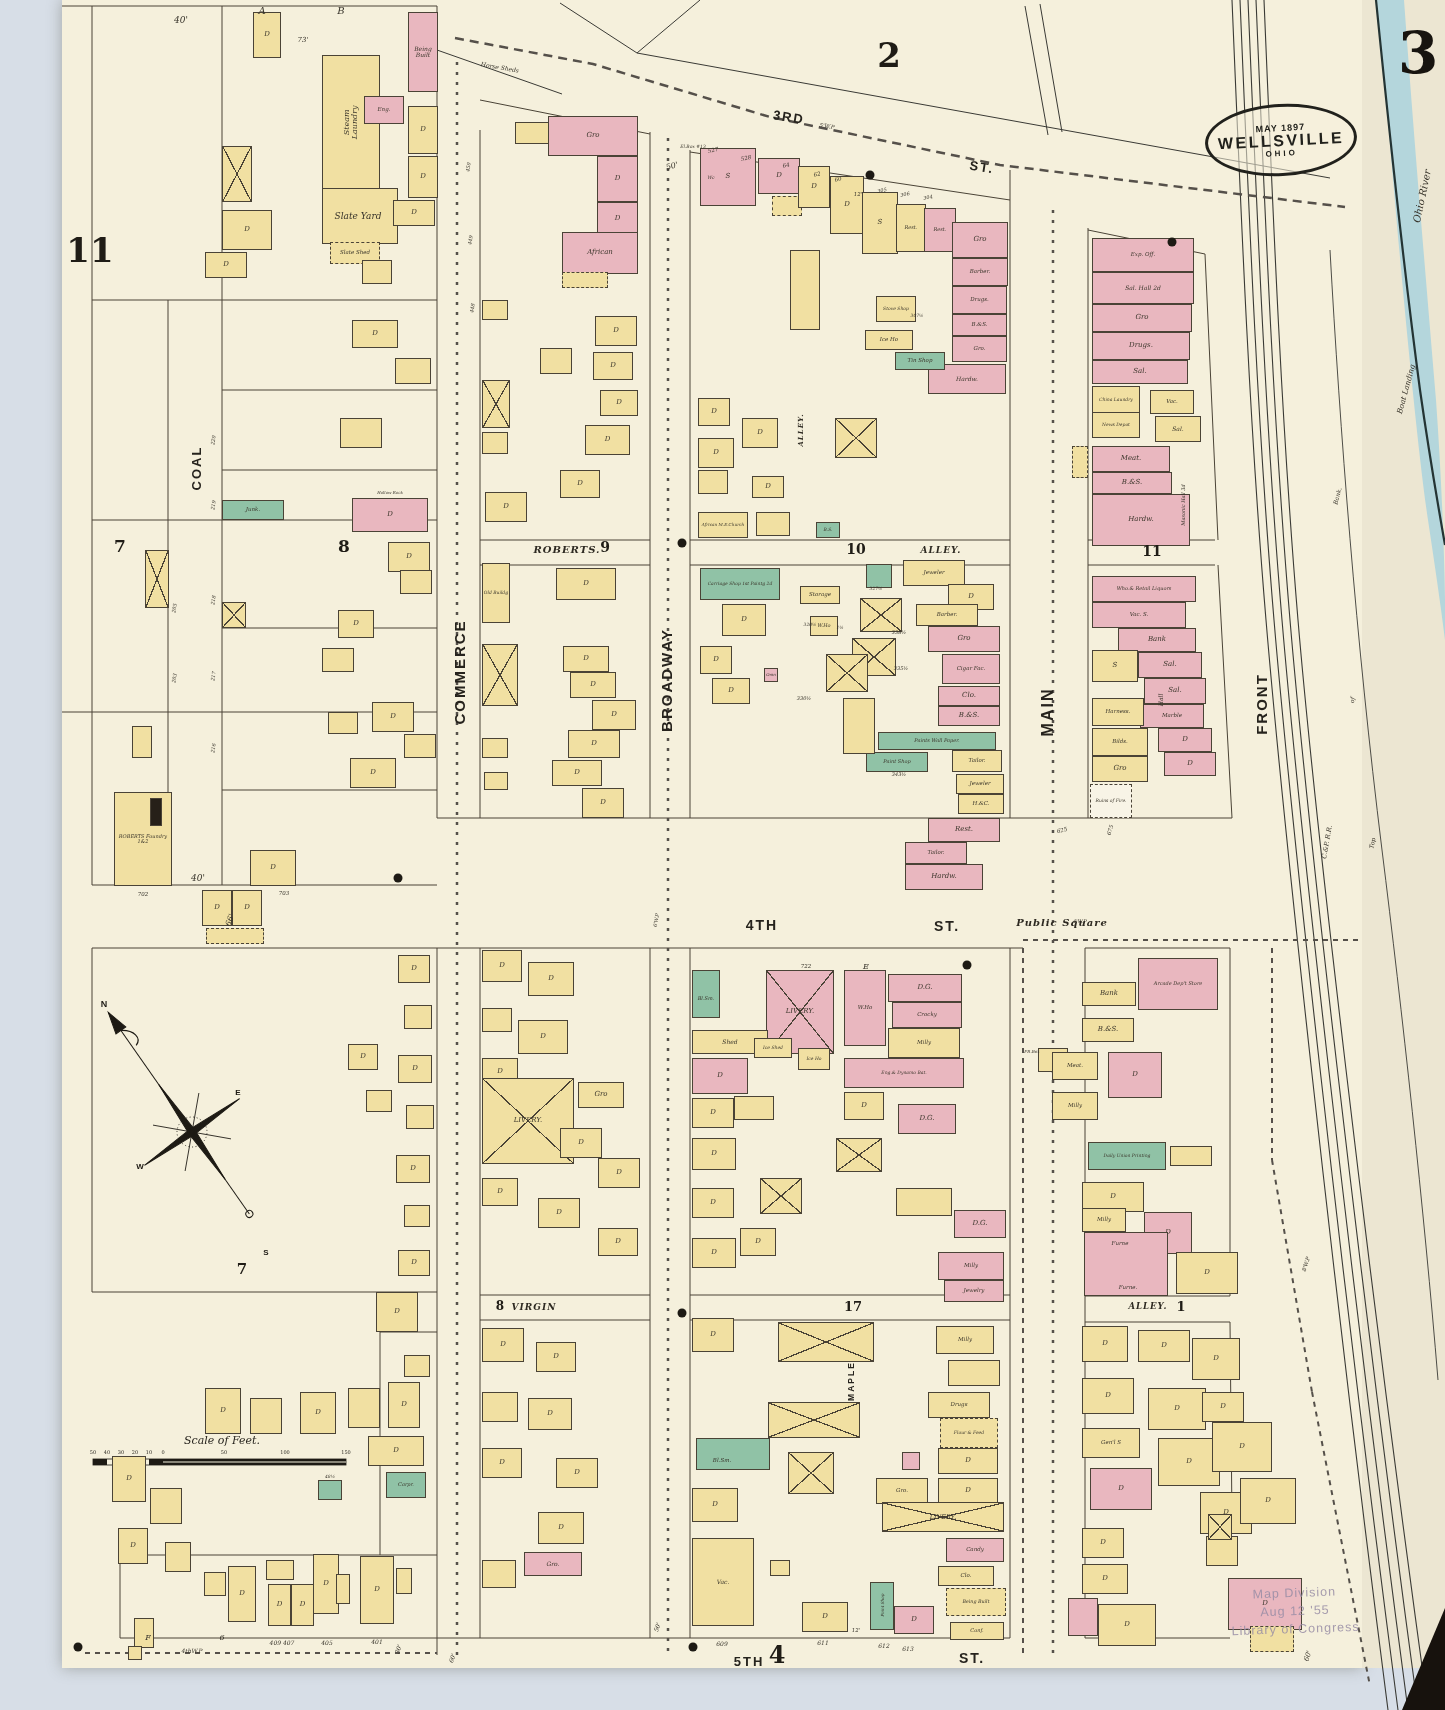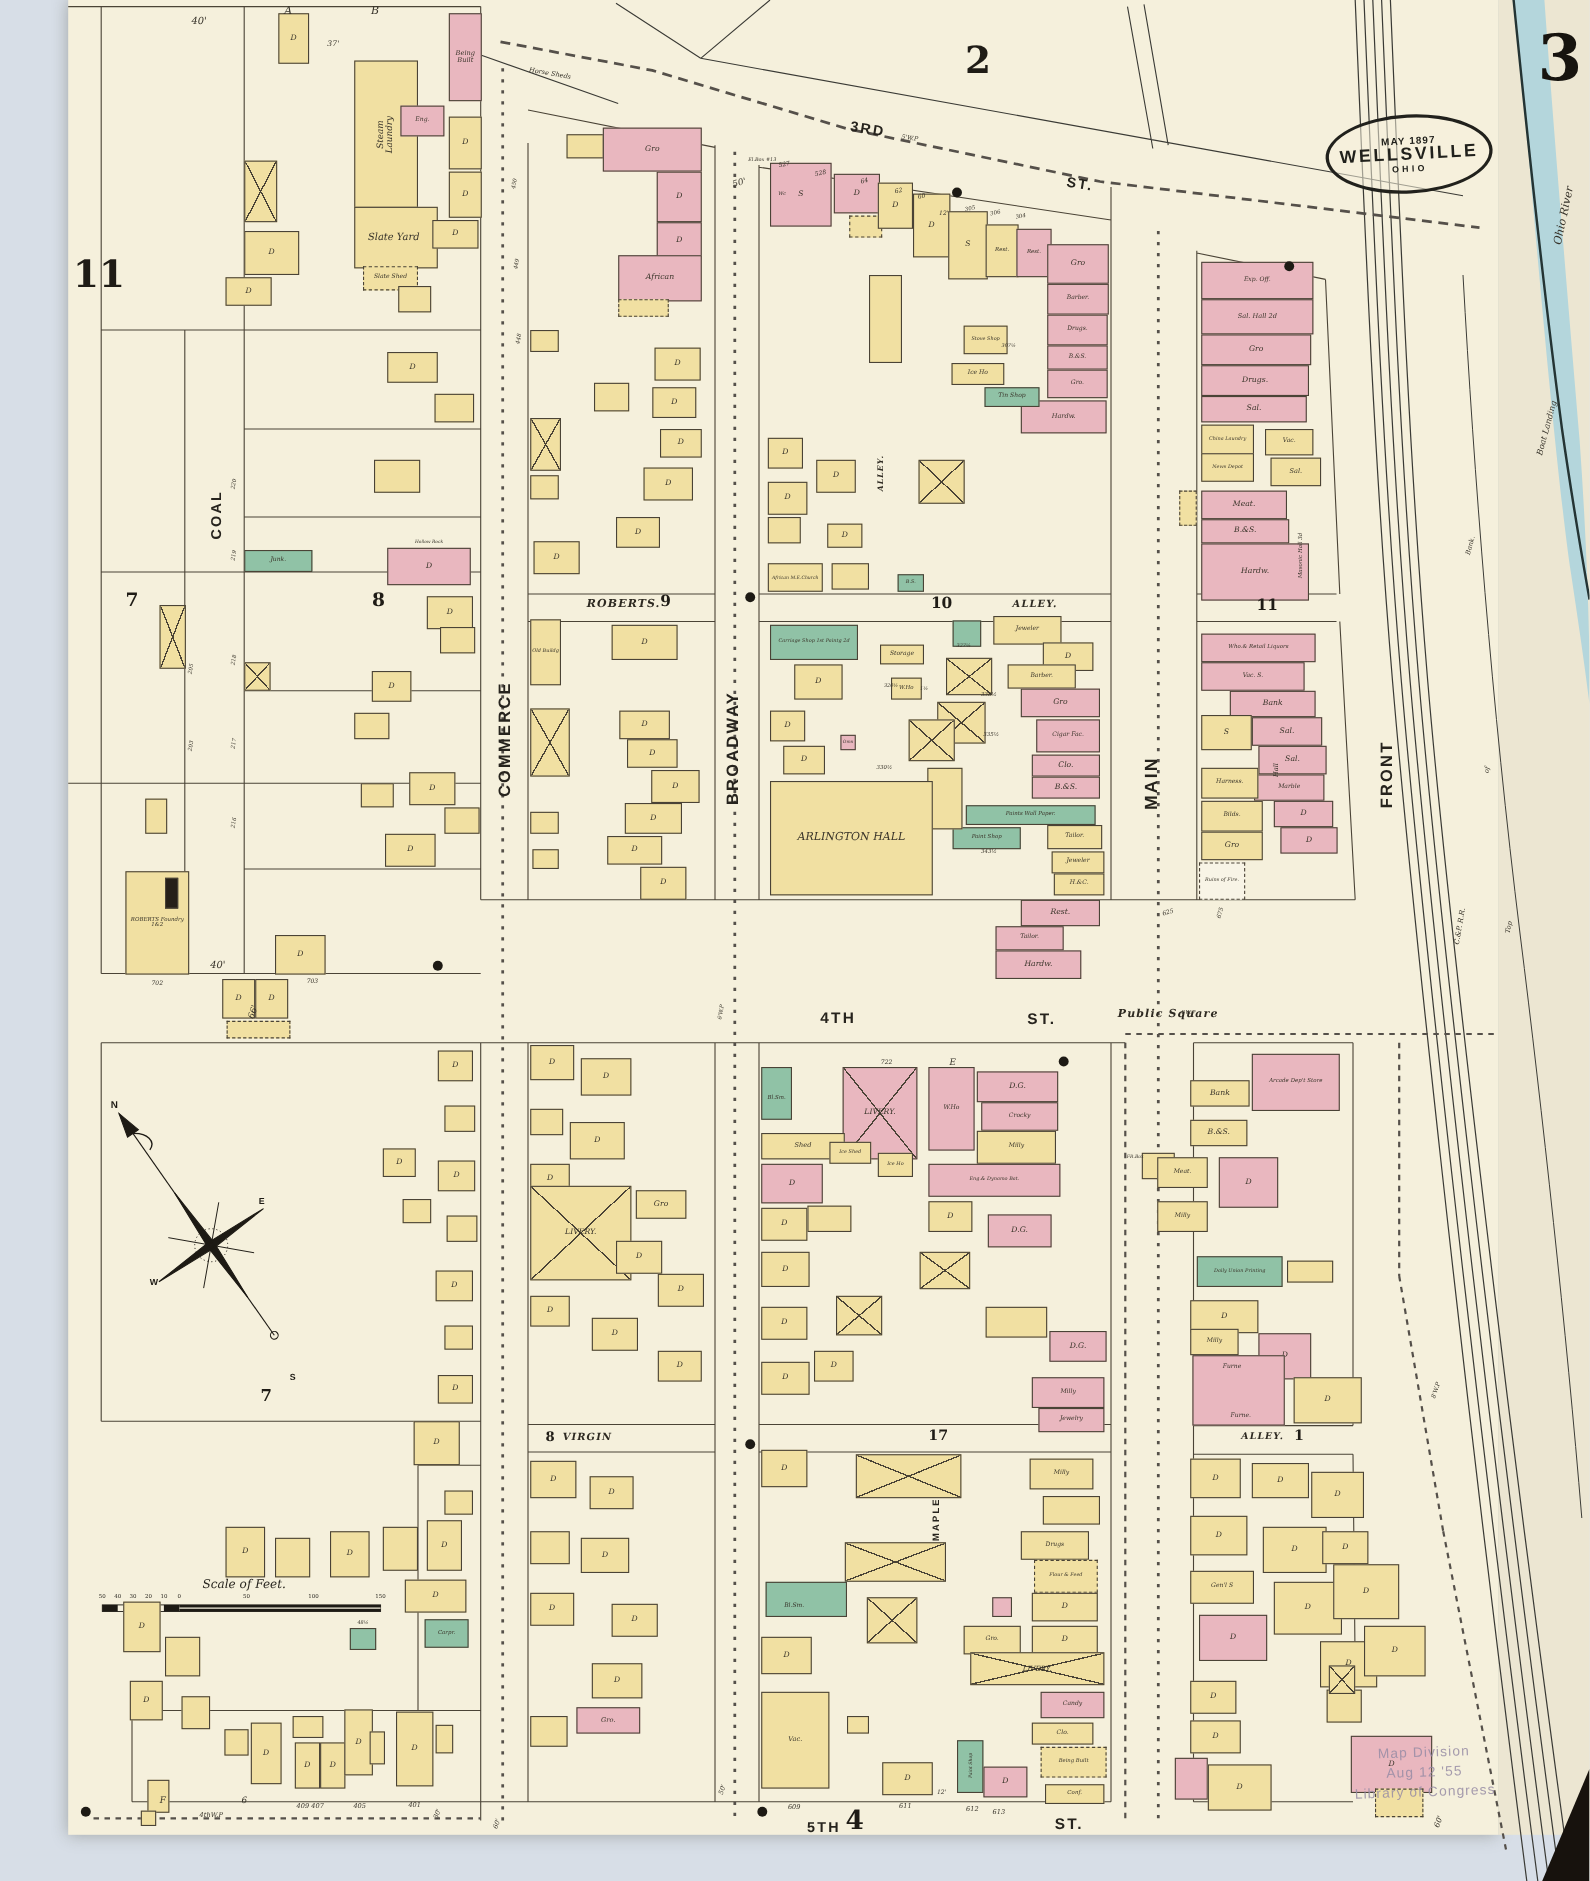--- a/index.html
+++ b/index.html
@@ -391,23 +391,20 @@
       </div>
       <div class="bld c-y" style="left: 800px; top: 586px; width: 40px; height: 18px;">
         <span style="font-size: 5.5px;">Storage</span>
       </div>
       <div class="bld c-y" style="left: 722px; top: 604px; width: 44px; height: 32px;">
         <span style="font-size: 7px;">D</span>
       </div>
       <div class="bld c-y" style="left: 810px; top: 616px; width: 28px; height: 20px;">
         <span style="font-size: 5px;">W.Ho</span>
       </div>
-      <div class="bld c-y" style="left: 700px; top: 710px; width: 148px; height: 104px;">
-        <span style="font-size: 10px;">ARLINGTON HALL</span>
-      </div>
       <div class="bld c-y" style="left: 700px; top: 646px; width: 32px; height: 28px;">
         <span style="font-size: 7px;">D</span>
       </div>
       <div class="bld c-y" style="left: 712px; top: 678px; width: 38px; height: 26px;">
         <span style="font-size: 7px;">D</span>
       </div>
       <div class="bld c-p" style="left: 764px; top: 668px; width: 14px; height: 14px;"></div>
       <div class="bld c-y b-x" style="left: 826px; top: 654px; width: 42px; height: 38px;"></div>
       <div class="bld c-y" style="left: 482px; top: 563px; width: 28px; height: 60px;">
         <span style="font-size: 4.5px;">Old Buildg</span>
@@ -814,21 +811,21 @@
       <div class="bld c-y" style="left: 128px; top: 1646px; width: 14px; height: 14px;"></div>
       <div class="bld c-y" style="left: 348px; top: 1044px; width: 30px; height: 26px;">
         <span style="font-size: 7px;">D</span>
       </div>
       <div class="bld c-y" style="left: 366px; top: 1090px; width: 26px; height: 22px;"></div>
     </div>
   <div id="annotations">
       <div class="ctr ann " style="left: 262px; top: 10px; font-size: 10px;">A</div>
       <div class="ctr ann " style="left: 341px; top: 10px; font-size: 10px;">B</div>
       <div class="ctr ann " style="left: 181px; top: 20px; font-size: 9px;">40'</div>
-      <div class="ctr ann " style="left: 303px; top: 40px; font-size: 7px;">37'</div>
+      <div class="ctr ann " style="left: 303px; top: 40px; font-size: 7px;">73'</div>
       <div class="ctr ann " style="left: 358px; top: 216px; font-size: 9px;">Slate Yard</div>
       <div class="ctr ann " style="left: 500px; top: 67px; font-size: 6px; transform: translate(-50%, -50%) rotate(10deg);">Horse Sheds</div>
       <div class="ctr ann " style="left: 693px; top: 146px; font-size: 4.5px;">El.Box #13</div>
       <div class="ctr ann " style="left: 672px; top: 166px; font-size: 8px; transform: translate(-50%, -50%) rotate(-15deg);">50'</div>
       <div class="ctr ann " style="left: 827px; top: 126px; font-size: 5.5px; transform: translate(-50%, -50%) rotate(9deg);">5'W.P</div>
       <div class="ctr ann " style="left: 858px; top: 194px; font-size: 5.5px;">12'</div>
       <div class="ctr ann " style="left: 713px; top: 150px; font-size: 5.5px; transform: translate(-50%, -50%) rotate(-12deg);">527</div>
       <div class="ctr ann " style="left: 746px; top: 158px; font-size: 5.5px; transform: translate(-50%, -50%) rotate(-12deg);">528</div>
       <div class="ctr ann " style="left: 786px; top: 165px; font-size: 5.5px; transform: translate(-50%, -50%) rotate(-12deg);">64</div>
       <div class="ctr ann " style="left: 817px; top: 174px; font-size: 5.5px; transform: translate(-50%, -50%) rotate(-12deg);">62</div>

